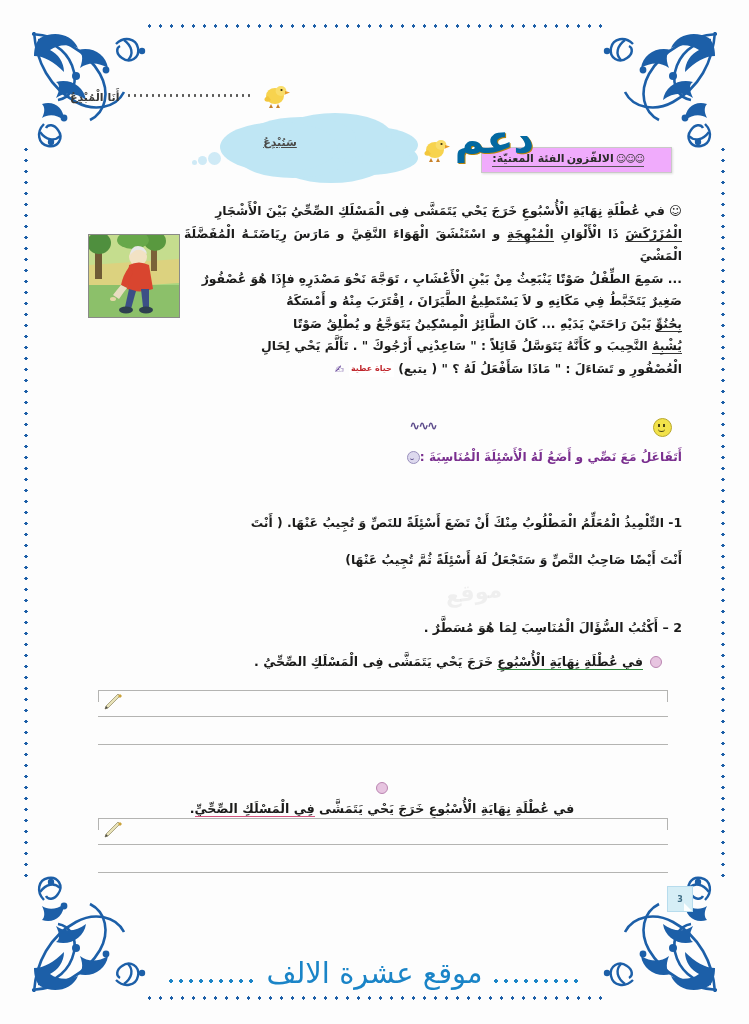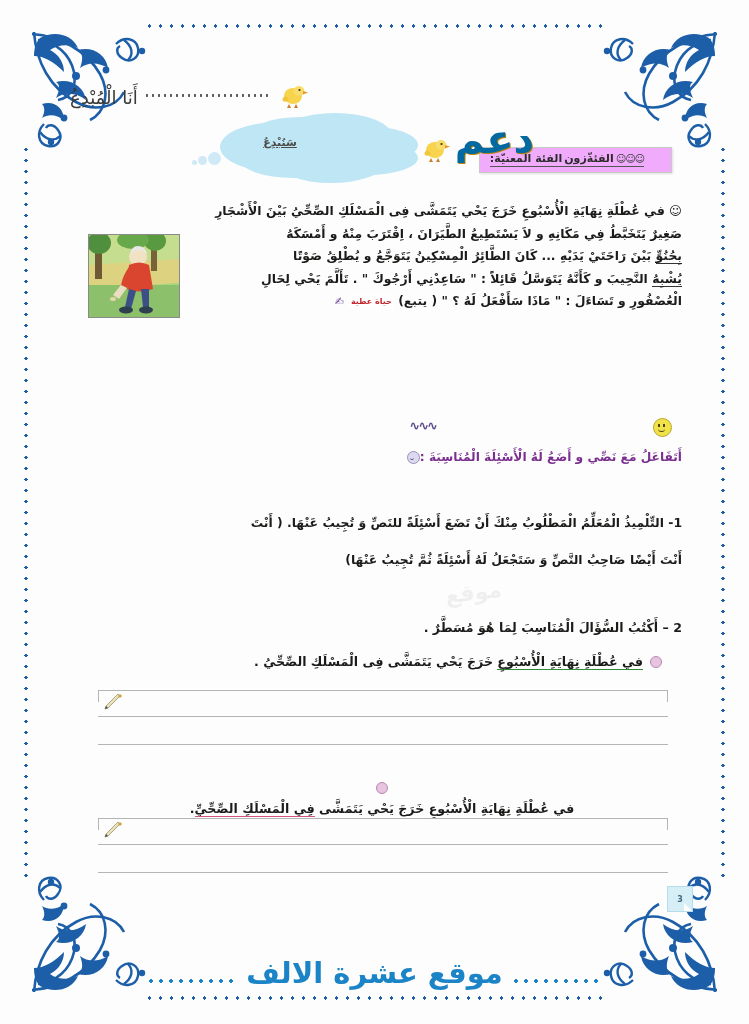--- a/index.html
+++ b/index.html
@@ -67,22 +67,22 @@
     display: flex;
     flex-direction: row-reverse;
     align-items: center;
     justify-content: flex-start;
     gap: 6px;
     margin-right: 12px;
     margin-top: 24px;
   }
   .hdr-title {
     font-family: "DejaVu Sans", sans-serif;
-    font-size: 18px;
-    font-weight: normal;
+    font-size: 11px;
+    font-weight: bold;
     color: #3a3a38;
     white-space: nowrap;
   }
   .hdr-dots {
     width: 128px;
     height: 3px;
     margin-bottom: 3px;
     background-image: radial-gradient(circle, #5a5a58 1.1px, rgba(0,0,0,0) 1.3px);
     background-size: 6px 3px;
     background-repeat: repeat-x;
@@ -399,21 +399,21 @@
     bottom: 16px;
     height: 70px;
     display: flex;
     flex-direction: row;
     align-items: center;
     justify-content: center;
     gap: 8px;
   }
   .footer-text {
     font-size: 29px;
-    font-weight: bold;
+    font-weight: normal;
     color: #1a84c7;
     white-space: nowrap;
   }
   .footer-dots {
     width: 92px;
     height: 4px;
     margin-top: 16px;
     background-image: radial-gradient(circle, #1a84c7 1.6px, rgba(0,0,0,0) 1.8px);
     background-size: 10px 4px;
     background-repeat: repeat-x;
@@ -563,21 +563,21 @@
           <path d="M8 12 q-5 2 -3 5 q3 2 6 -1 z" fill="#f2c63c"></path>
           <path d="M11 20 l-2 4 h4 z" fill="#c8812a"></path>
           <path d="M18 20 l-2 4 h4 z" fill="#c8812a"></path>
         </svg>
       </span>
     </div>
 
     <div class="cat-box">
       <div class="cat-inner">
         <span>الفئة المعنيّة:</span>
-        <span>الفئةّزون</span>
+        <span>الالفّزون</span>
         <span class="smileys">☺☺☺</span>
       </div>
     </div>
 
     <div class="cloud-wrap">
       <div class="cloud"></div>
       <div class="cloud-text">سَنُبْدِعُ</div>
       <span class="bub b1"></span>
       <span class="bub b2"></span>
       <span class="bub b3"></span>
@@ -620,20 +620,26 @@
           <ellipse cx="57" cy="75" rx="7" ry="3.4" fill="#2e3f4f"></ellipse>
           <ellipse cx="24" cy="64" rx="3" ry="2" fill="#e3d7a6"></ellipse>
         </svg>
       </div>
 
       <p>
         <span>☺</span>
         <span>في عُطْلَةِ نِهَايَةِ الْأُسْبُوعِ خَرَجَ يَحْي يَتَمَشَّى فِى الْمَسْلَكِ الصِّحِّيُ بَيْنَ الْأَشْجَارِ</span>
       </p>
       <p>
+        <span class="u-plain">الْمُزَرْكَشَ</span><span> ذَا الْأَلْوَانِ </span><span class="u-plain">الْمُبْهِجَةِ</span><span> و اسْتَنْشَقَ الْهَوَاءَ النَّقِيَّ و مَارَسَ رِيَاضَتَـهُ الْمُفَضَّلَةَ الْمَشْيَ</span>
+      </p>
+      <p>
+        <span>... سَمِعَ الطِّفْلُ صَوْتًا يَنْبَعِثُ مِنْ بَيْنِ الْأَعْشَابِ ، تَوَجَّهَ نَحْوَ مَصْدَرِهِ  فإِذَا هُوَ عُصْفُورٌ</span>
+      </p>
+      <p>
         <span>صَغِيرٌ يَتَخَبَّطُ فِي مَكَانِهِ و لاَ يَسْتَطِيعُ الطَّيَرَانَ ، اِقْتَرَبَ مِنْهُ و أَمْسَكَهُ</span>
       </p>
       <p>
         <span class="u-plain">بِحُنُوٍّ</span><span> بَيْنَ رَاحَتَيْ يَدَيْهِ ... كَانَ الطَّائِرُ الْمِسْكِينُ يَتَوَجَّعُ و يُطْلِقُ صَوْتًا</span>
       </p>
       <p>
         <span class="u-plain">يُشْبِهُ</span><span> النَّحِيبَ و كَأَنَّهُ يَتَوَسَّلُ قَائِلاً : " سَاعِدْنِي أَرْجُوكَ " . تَأَلَّمَ يَحْي لِحَالِ</span>
       </p>
       <p>
         <span>الْعُصْفُورِ و تَسَاءَلَ : " مَاذَا سَأَفْعَلُ لَهُ ؟ "  ( يتبع)</span>

